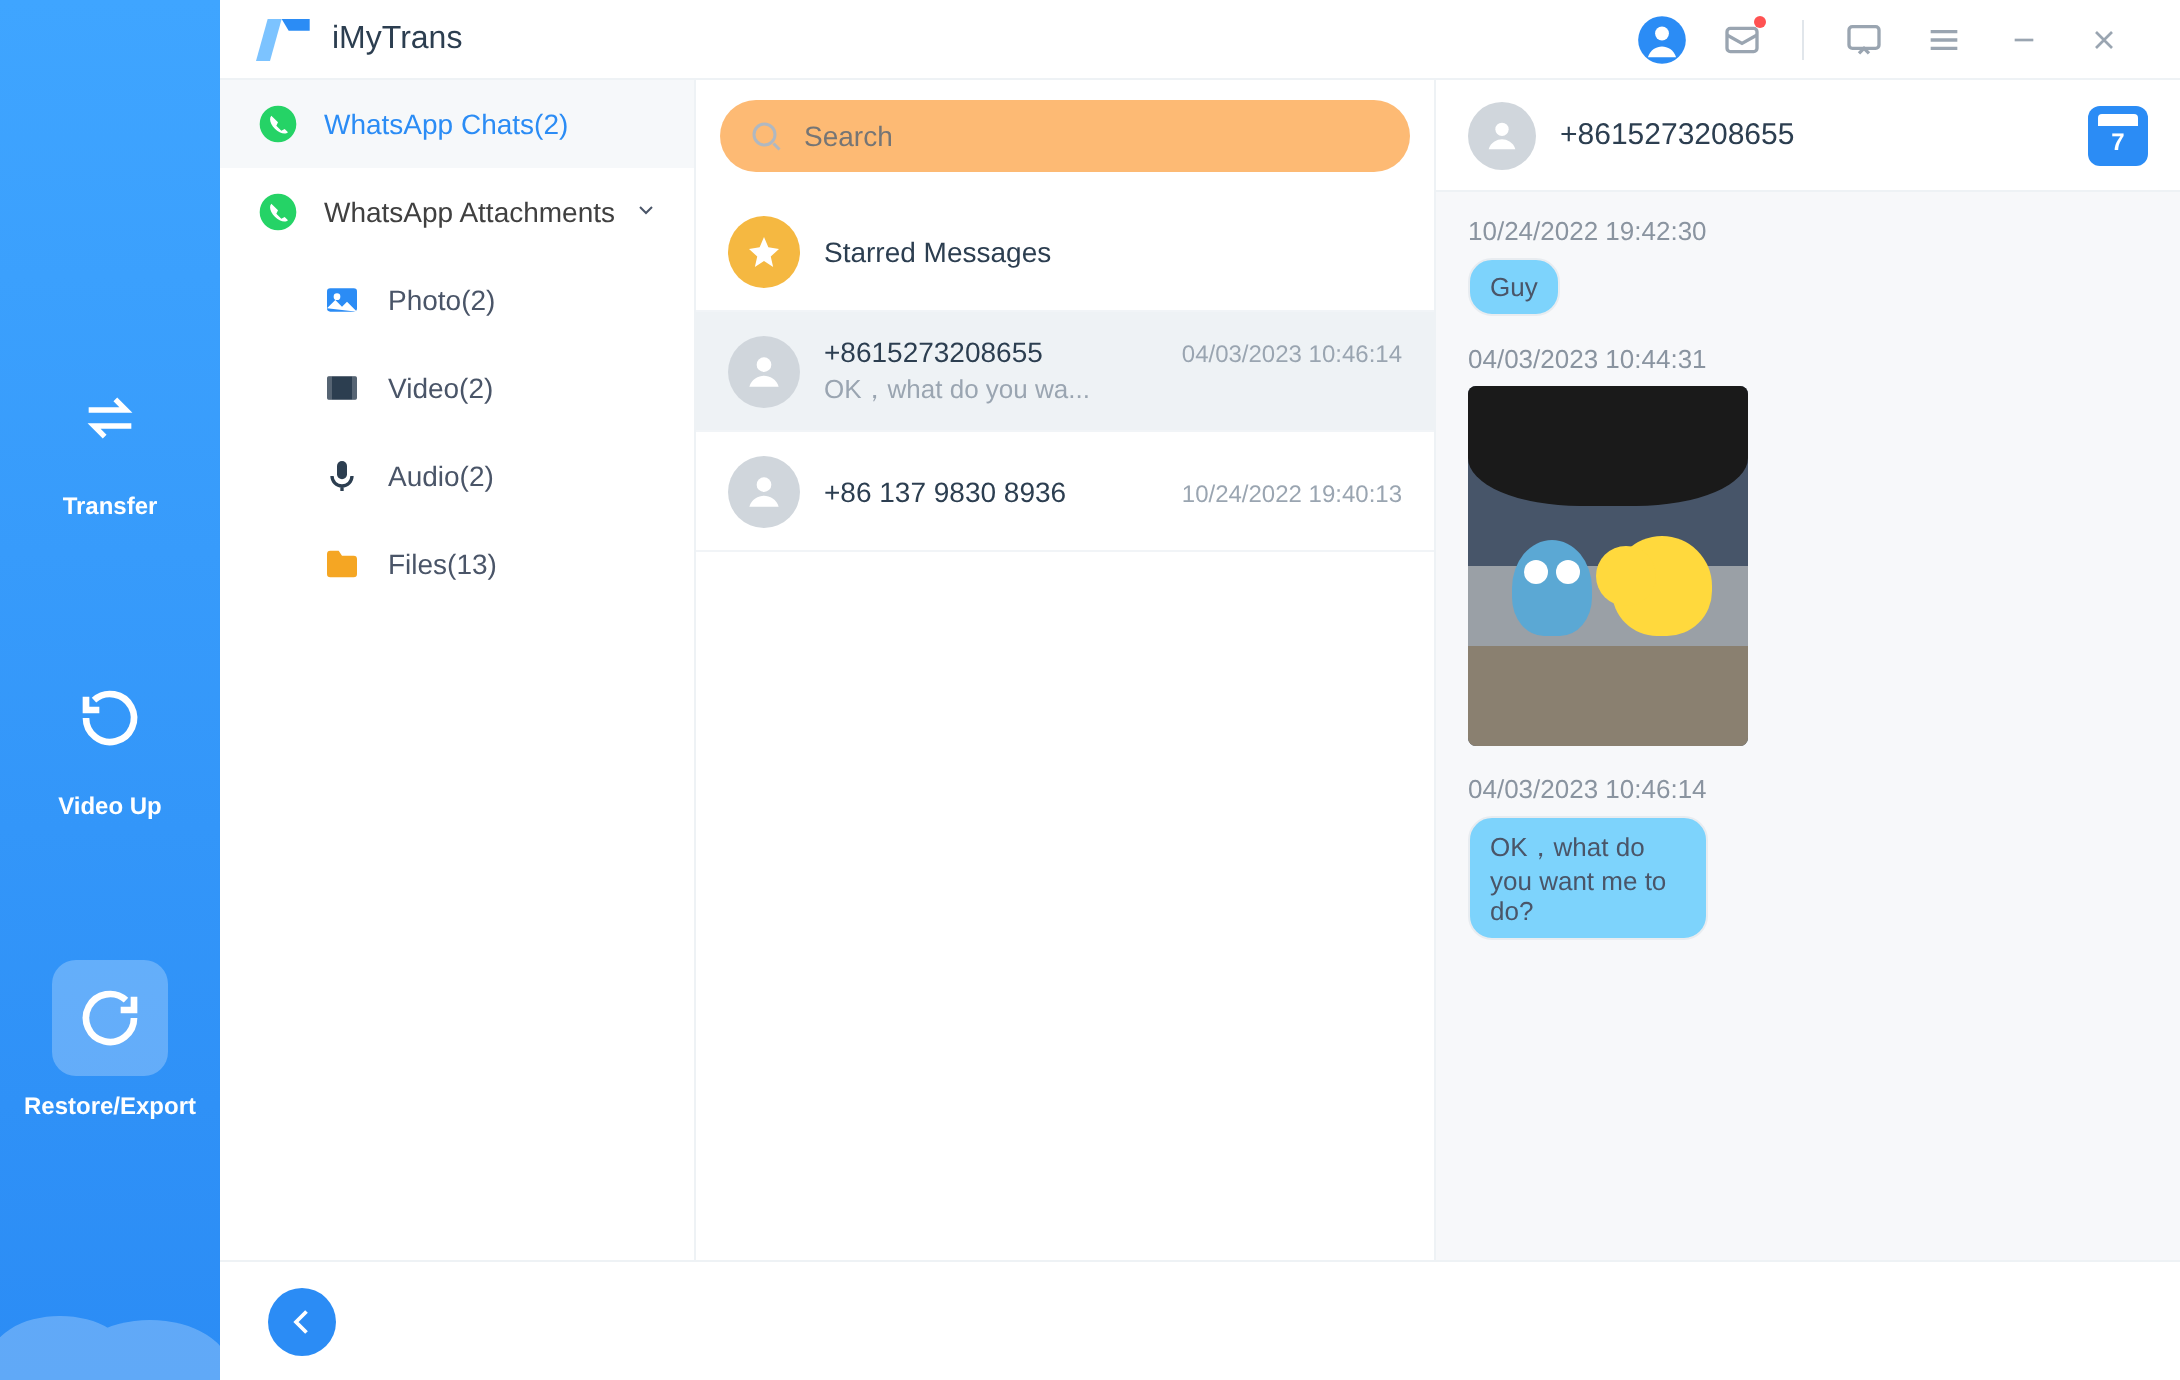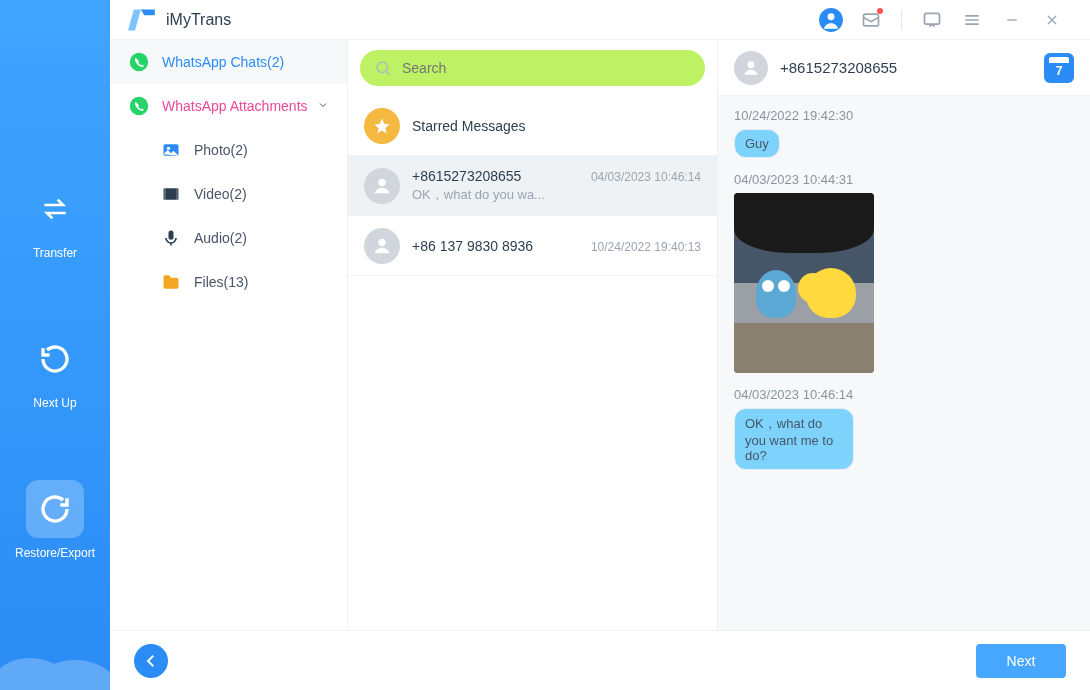--- a/index.html
+++ b/index.html
@@ -3,20 +3,21 @@
   <meta charset="utf-8">
   <style>
     * { margin: 0; padding: 0; box-sizing: border-box; font-family: -apple-system, BlinkMacSystemFont, "Segoe UI", Arial, sans-serif; }
     body { width: 1090px; height: 690px; background: #fff; overflow: hidden; position: relative; }
     
     .left-rail {
       position: absolute; left: 0; top: 0; width: 110px; height: 690px;
       background: linear-gradient(180deg, #3fa5ff 0%, #2b8cf5 100%);
       display: flex; flex-direction: column; align-items: center;
       padding-top: 180px;
+      font-weight: bold;
     }
     .rail-item { display: flex; flex-direction: column; align-items: center; margin-bottom: 70px; cursor: pointer; color: #fff; }
     .rail-item.active .rail-icon-box { background: rgba(255,255,255,0.25); border-radius: 12px; }
     .rail-icon-box { width: 58px; height: 58px; display: flex; align-items: center; justify-content: center; }
     .rail-label { font-size: 12px; margin-top: 8px; color: #fff; }
     .cloud-decor { position: absolute; bottom: 0; left: 0; width: 110px; height: 60px; opacity: 0.25; }
     
     .main { position: absolute; left: 110px; top: 0; width: 980px; height: 690px; display: flex; flex-direction: column; }
     
     .titlebar { height: 40px; display: flex; align-items: center; padding: 0 18px; border-bottom: 1px solid #eef2f5; }
@@ -24,30 +25,30 @@
     .app-title { font-size: 16px; color: #2c3e50; font-weight: 500; }
     .titlebar-spacer { flex: 1; }
     .tb-icon { width: 28px; height: 28px; display: flex; align-items: center; justify-content: center; margin: 0 6px; cursor: pointer; color: #9aa5b1; position: relative; }
     .tb-divider { width: 1px; height: 20px; background: #e1e6eb; margin: 0 10px; }
     .account-icon { color: #2b8cf5; }
     .notif-dot { position: absolute; top: 2px; right: 2px; width: 6px; height: 6px; background: #ff5252; border-radius: 50%; }
     
     .content { flex: 1; display: flex; min-height: 0; }
     
     .sidebar { width: 238px; background: #fff; border-right: 1px solid #eef2f5; display: flex; flex-direction: column; }
-    .side-row { height: 44px; display: flex; align-items: center; padding: 0 18px; cursor: pointer; color: #ec4899; font-size: 14px; }
+    .side-row { height: 44px; display: flex; align-items: center; padding: 0 18px; cursor: pointer; color: #404040; font-size: 14px; }
     .side-row.selected { color: #2b8cf5; background: #f6f8fa; }
     .side-row .wa-icon { width: 22px; height: 22px; margin-right: 12px; display:flex; align-items:center; justify-content:center; }
     .side-row .chev { margin-left: auto; }
     .side-sub { height: 44px; display: flex; align-items: center; padding-left: 50px; cursor: pointer; color: #4a5568; font-size: 14px; }
     .side-sub .sub-icon { width: 22px; height: 22px; margin-right: 12px; display:flex; align-items:center; justify-content:center; }
     
     .chat-list { width: 370px; border-right: 1px solid #eef2f5; background: #fff; display:flex; flex-direction:column; }
     .search-wrap { padding: 10px 12px; }
-    .search-box { height: 36px; background: #bef264; border-radius: 18px; display: flex; align-items: center; padding: 0 14px; }
+    .search-box { height: 36px; background: #fdba74; border-radius: 18px; display: flex; align-items: center; padding: 0 14px; }
     .search-box input { border: none; background: transparent; outline: none; font-size: 14px; color: #4a5568; margin-left: 10px; flex:1; }
     .search-box svg { color: #b0b8c1; }
     
     .chat-item { height: 60px; display: flex; align-items: center; padding: 0 16px; border-bottom: 1px solid #f1f4f7; cursor: pointer; }
     .chat-item.selected { background: #eef2f5; }
     .chat-avatar { width: 36px; height: 36px; border-radius: 50%; background: #d0d6dc; display:flex; align-items:center; justify-content:center; color:#fff; margin-right: 12px; flex-shrink:0; }
     .star-avatar { background: #f5b841; }
     .chat-meta { flex: 1; min-width: 0; }
     .chat-top { display: flex; justify-content: space-between; align-items: baseline; }
     .chat-name { font-size: 14px; color: #2c3e50; font-weight: 500; }
@@ -93,21 +94,21 @@
     </div>
     <span class="rail-label">Transfer</span>
   </div>
   <div class="rail-item">
     <div class="rail-icon-box">
       <svg width="32" height="32" viewBox="0 0 24 24" fill="none" stroke="#fff" stroke-width="2.5">
           <path d="M3 12a9 9 0 1 0 3-6.7"></path>
           <path d="M3 4v5h5"></path>
         </svg>
     </div>
-    <span class="rail-label">Next Up</span>
+    <span class="rail-label">Video Up</span>
   </div>
   <div class="rail-item active">
     <div class="rail-icon-box">
       <svg width="32" height="32" viewBox="0 0 24 24" fill="none" stroke="#fff" stroke-width="2.5">
           <path d="M21 12a9 9 0 1 1-3-6.7"></path>
           <path d="M21 4v5h-5"></path>
         </svg>
     </div>
     <span class="rail-label">Restore/Export</span>
   </div>
@@ -314,17 +315,14 @@
     </div>
   </div>
 
   <div class="footer">
     <div class="back-btn">
       <svg width="18" height="18" viewBox="0 0 24 24" fill="none" stroke="#fff" stroke-width="2.5">
           <path d="M15 5l-7 7 7 7"></path>
         </svg>
     </div>
     <div class="footer-spacer"></div>
-    <div class="next-btn">
-      <span>Next</span>
-    </div>
   </div>
 </div>
 
 </body></html>

